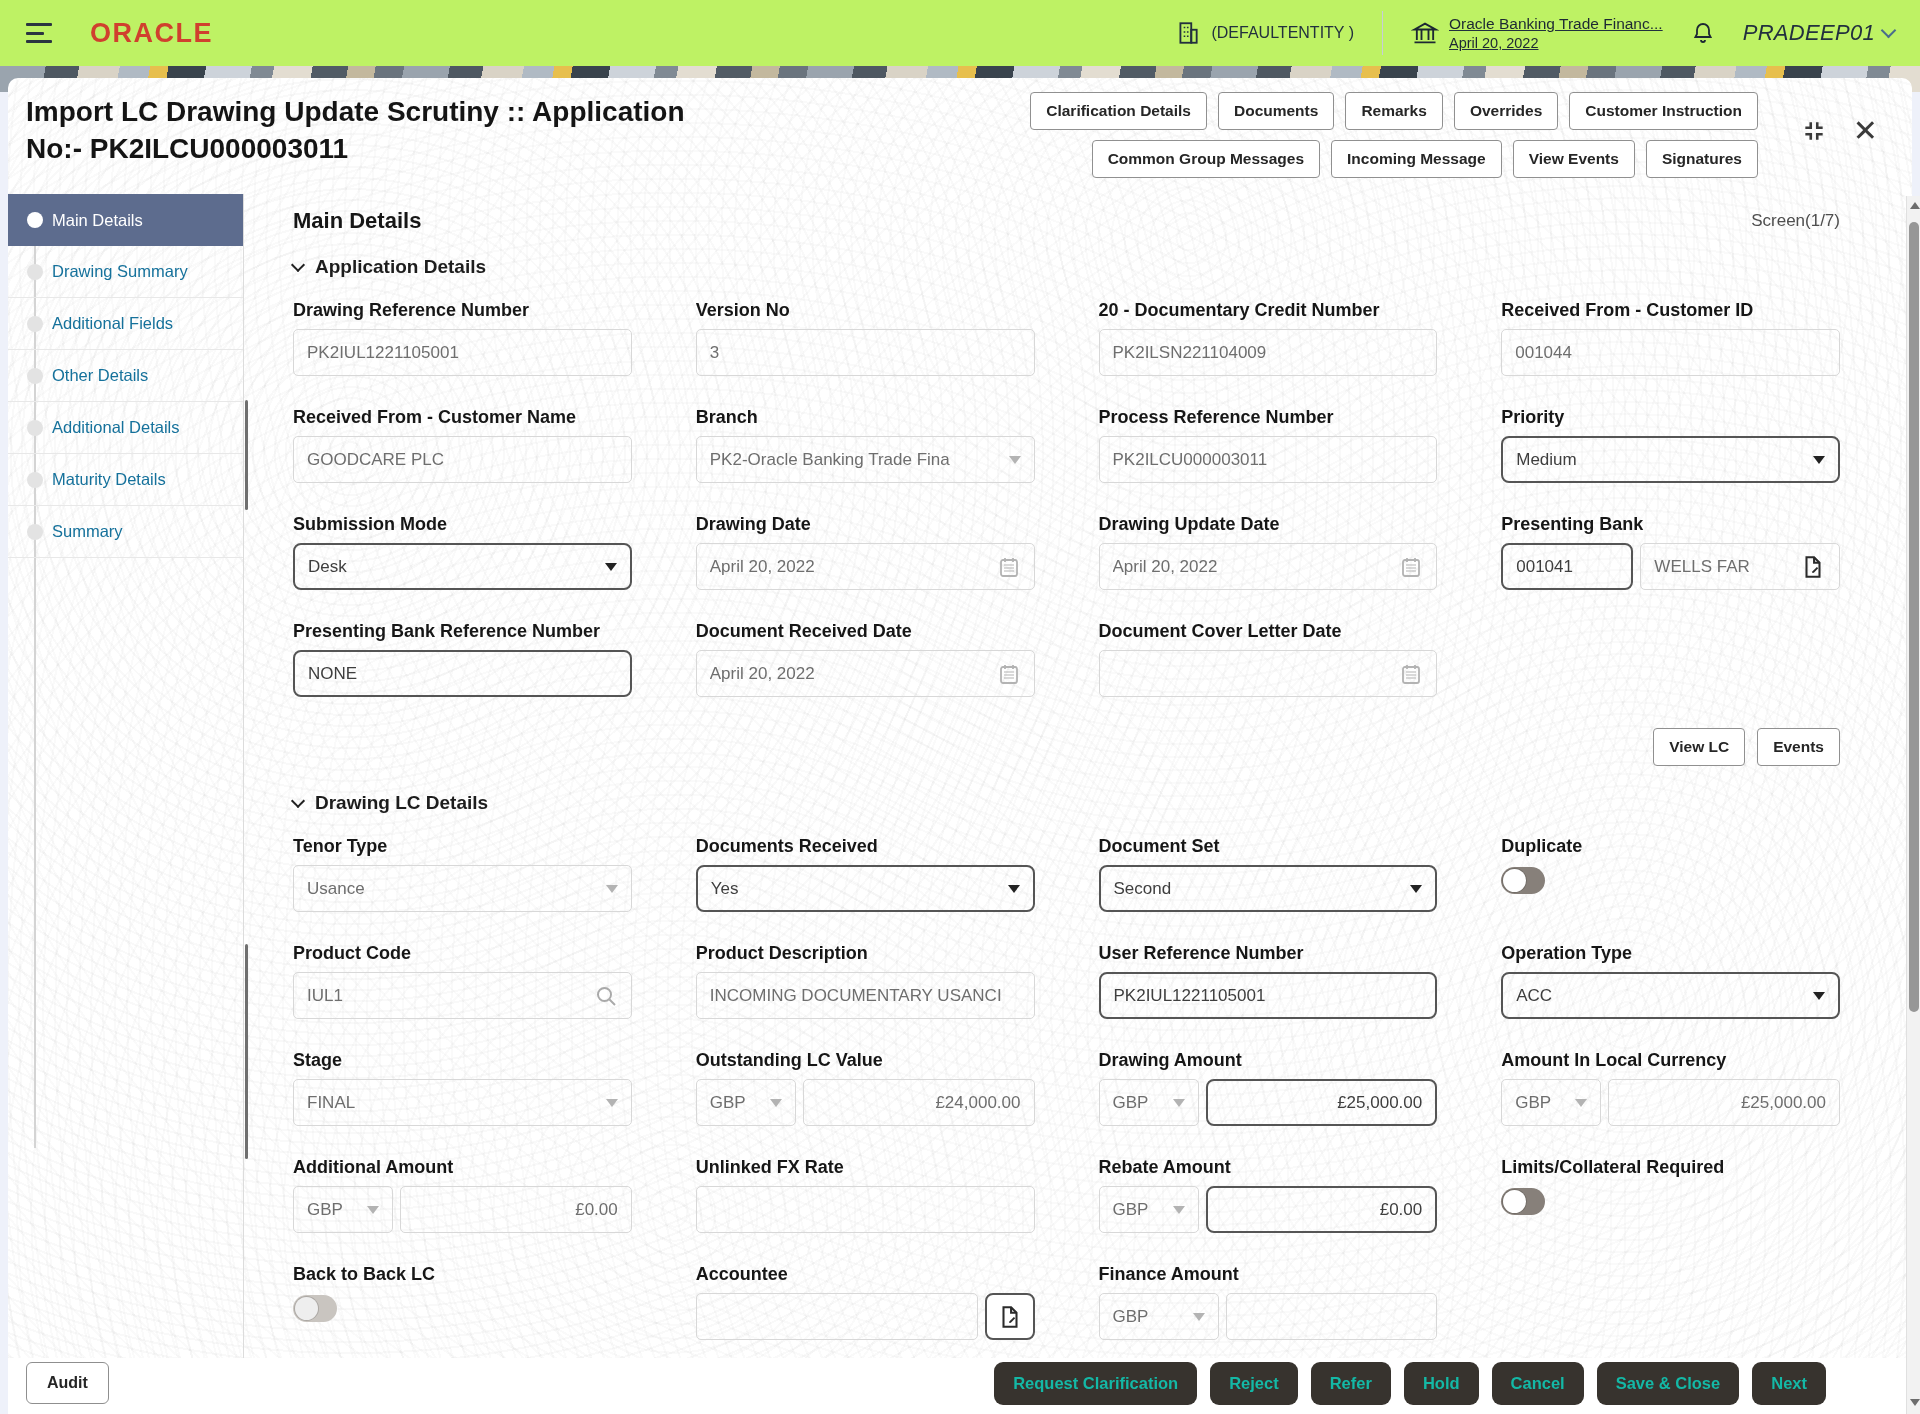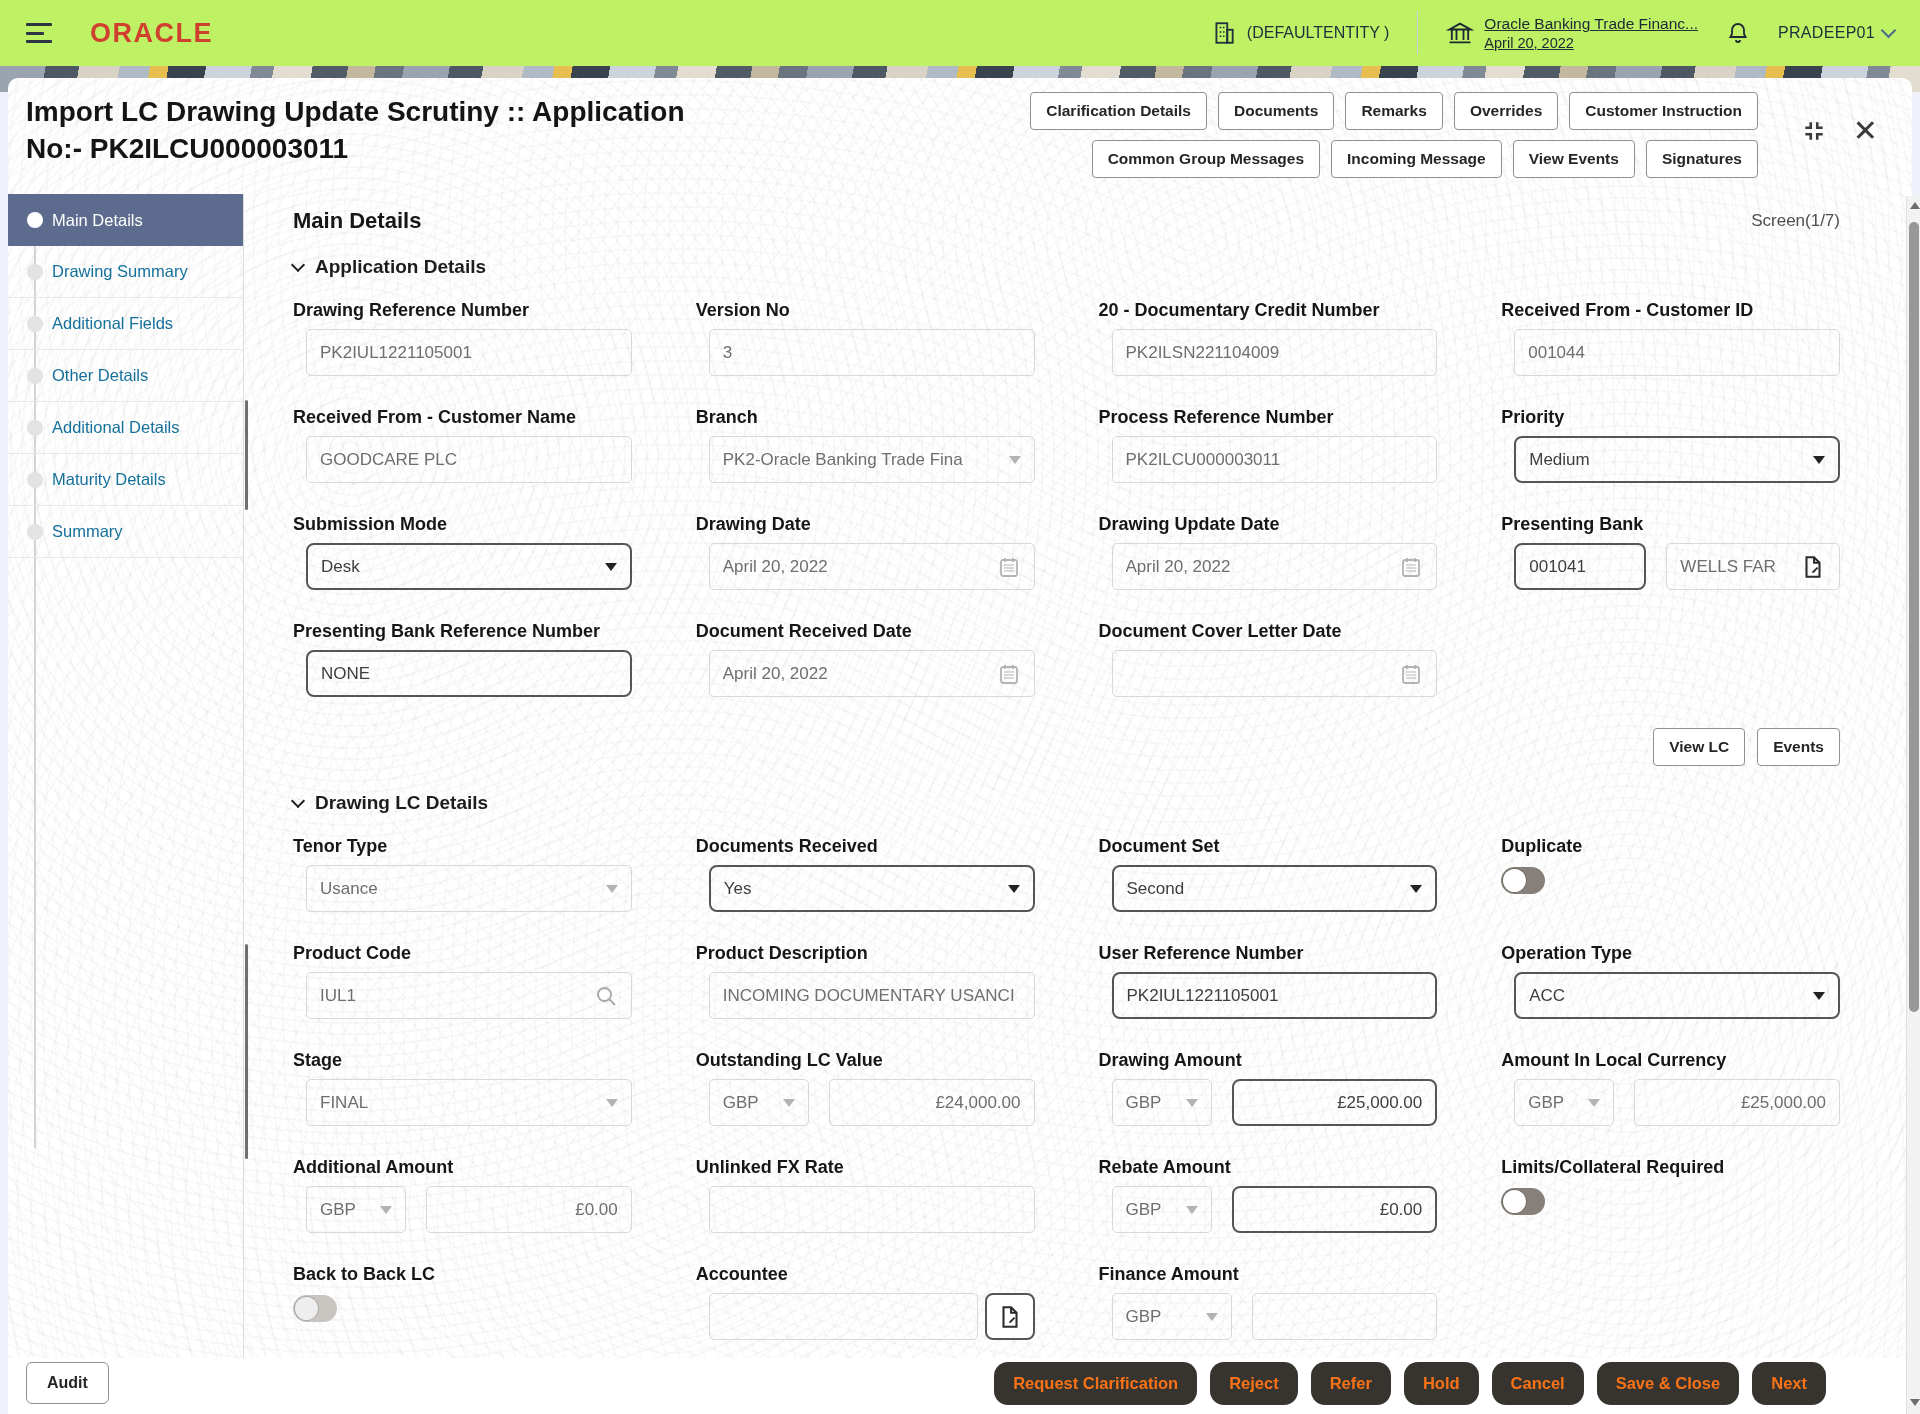--- a/index.html
+++ b/index.html
@@ -10,21 +10,21 @@
   .hamburger { width:26px; height:20px; display:flex; flex-direction:column; justify-content:space-between; cursor:pointer; margin-right:38px; }
   .hamburger span { display:block; height:3px; background:#2b3440; border-radius:1px; }
   .hamburger span:nth-child(2){ width:70%; }
   .oracle-logo { color:#d0402e; font-size:27px; font-weight:800; letter-spacing:1.5px; }
   .topbar-right { margin-left:auto; display:flex; align-items:center; gap:28px; }
   .tb-item { display:flex; align-items:center; gap:10px; color:#22303e; font-size:16px; }
   .tb-sep { width:1px; height:44px; background:#c7cdd8; }
   .org-lines { display:flex; flex-direction:column; line-height:1.25;text-decoration:underline; }
   .org-lines .l1 { font-size:15.5px; color:#1d2833; }
   .org-lines .l2 { font-size:14.5px; color:#1d2833; }
-  .user { font-size:16px; color:#22303e; letter-spacing:.3px; display:flex; align-items:center; gap:8px; cursor:pointer; }
+  .user { font-size:22px; color:#22303e; letter-spacing:.3px; display:flex; align-items:center; gap:8px; cursor:pointer;font-style:italic; }
   .chev-down { width:11px; height:11px; border-right:2px solid #4a6d8c; border-bottom:2px solid #4a6d8c; transform:rotate(45deg); margin-top:-5px; }
 
   
   .band { height:26px;
     background:
       repeating-linear-gradient(100deg,
         #9aa4ae 0 45px, #4e5862 45px 78px, #d9d3c6 78px 118px, #b0bac4 118px 148px,
         #e7bf4e 148px 166px, #39434d 166px 203px, #cdd3da 203px 248px, #808a94 248px 270px,
         #e3ddd1 270px 308px, #515b65 308px 343px, #c3b89e 343px 370px, #6a747e 370px 398px);
   }
@@ -60,21 +60,21 @@
   .content { flex:1; position:relative; padding:14px 72px 0 49px; overflow:hidden; }
   .content-head { display:flex; justify-content:space-between; align-items:center; margin-bottom:22px; }
   .main-heading { font-size:22px; font-weight:800; color:#161616; }
   .screen-ind { font-size:17px; color:#4e4e4e; }
 
   .section-title { display:flex; align-items:center; gap:12px; font-size:19px; font-weight:700; color:#1d1d1d; margin:4px 0 22px 0; cursor:pointer; }
   .chev { width:10px; height:10px; border-right:2.5px solid #222; border-bottom:2.5px solid #222; transform:rotate(45deg); margin-top:-4px; }
 
   .frow { display:grid; grid-template-columns:repeat(4, 1fr); column-gap:64px; margin-bottom:31px; }
   .lbl { font-size:18px; font-weight:700; color:#161616; margin-bottom:8px; white-space:nowrap; overflow:hidden; }
-  .box { height:47px; border:1px solid #d8d8d8; border-radius:5px; display:flex; align-items:center; padding:0 13px; font-size:17px; color:#6e6e6e; background:transparent; white-space:nowrap; overflow:hidden;margin-left:13px; }
+  .box { height:47px; border:1px solid #d8d8d8; border-radius:5px; display:flex; align-items:center; padding:0 13px; font-size:17px; color:#6e6e6e; background:transparent; white-space:nowrap; overflow:hidden; }
   .box.strong { border:2px solid #555; border-radius:8px; color:#3e3e3e; }
   .box .val { flex:1; overflow:hidden; white-space:nowrap; }
   .box .val.right { text-align:right; }
   .caret { width:0; height:0; border-left:6px solid transparent; border-right:6px solid transparent; border-top:8px solid #222; margin-left:8px; flex:0 0 auto; }
   .caret.gray { border-top-color:#b3b3b3; }
   .combo { display:flex; gap:7px; }
   .combo .cur { flex:0 0 100px; }
   .combo .cur.wide { flex:0 0 120px; }
   .combo .amt { flex:1; }
   .icon-right { margin-left:8px; flex:0 0 auto; display:flex; align-items:center; }
@@ -87,21 +87,21 @@
 
   .sec-actions { display:flex; justify-content:flex-end; gap:12px; margin:6px 0 26px 0; }
 
   
   .inner-thumb { position:absolute; width:3px; background:#6f6f6f; border-radius:2px; left:237px; }
 
   
   .footer { position:absolute; left:8px; right:8px; bottom:0; height:56px; background:#fff; display:flex; align-items:flex-start; padding:4px 86px 0 18px; }
   .audit-btn { background:#fff; border:1px solid #8f8f8f; border-radius:6px; padding:11px 20px; font-size:16px; font-weight:700; color:#262626; cursor:pointer; font-family:"Liberation Sans",sans-serif; }
   .footer-actions { margin-left:auto; display:flex; gap:13px; }
-  .dbtn { background:#37332e; color:#f97316; border:none; border-radius:14px; padding:12px 19px; font-size:16.5px; font-weight:700; cursor:pointer; font-family:"Liberation Sans",sans-serif; white-space:nowrap; }
+  .dbtn { background:#37332e; color:#14b8a6; border:none; border-radius:9px; padding:12px 19px; font-size:16.5px; font-weight:700; cursor:pointer; font-family:"Liberation Sans",sans-serif; white-space:nowrap; }
 
   
   .scrollbar { position:absolute; right:0; top:196px; bottom:0; width:14px; background:#f2f2f2; border-left:1px solid #e0e0e0; }
   .sb-arrow { position:absolute; left:3px; width:0; height:0; border-left:5px solid transparent; border-right:5px solid transparent; }
   .sb-arrow.up { top:6px; border-bottom:7px solid #6d6d6d; }
   .sb-arrow.down { bottom:8px; border-top:7px solid #6d6d6d; }
   .sb-thumb { position:absolute; left:2px; width:10px; top:26px; height:790px; background:#979797; border-radius:5px; }
 
   svg { display:block; }
 </style>

